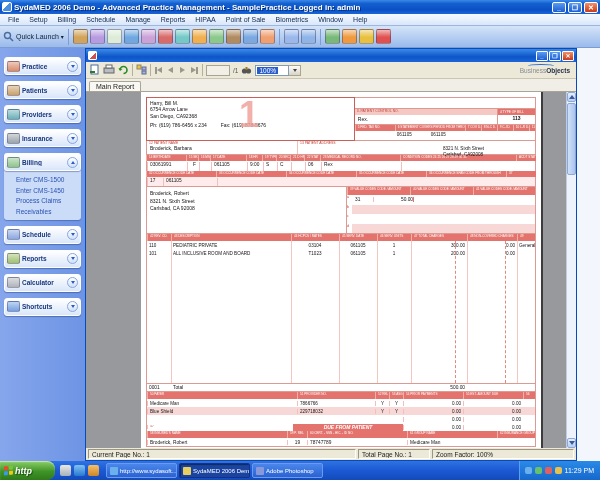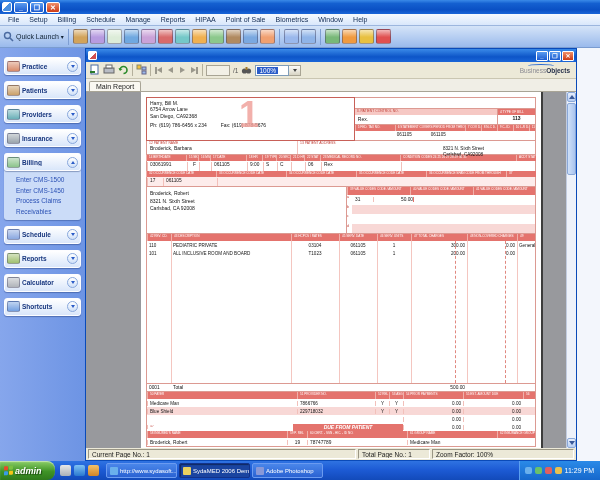--- a/index.html
+++ b/index.html
@@ -154,20 +154,21 @@
 .tray{margin-left:auto;height:19px;background:linear-gradient(#2a8ae8,#1668cc);border-left:1px solid #5aa0f0;display:flex;align-items:center;gap:3px;padding:0 6px 0 5px;}
 .tricon{width:7px;height:7px;border-radius:2px;}
 .time{color:#fff;font-size:7px;}
 .mag{display:inline-block;}
 </style>
 </head>
 <body>
 
 <div class="titlebar">
   <span class="appicon"></span>
+  <span class="title">SydaMED 2006 Demo - Advanced Practice Management - SamplePractice Logged in: admin</span>
   <span class="winbtn bmin">_</span>
   <span class="winbtn bmax">❐</span>
   <span class="winbtn bclose">✕</span>
 </div>
 
 <div class="menubar">
   <span class="menuitem">File</span>
   <span class="menuitem">Setup</span>
   <span class="menuitem">Billing</span>
   <span class="menuitem">Schedule</span>
@@ -659,21 +660,21 @@
 </div>
 
 <div class="taskbar">
   <div class="startbtn">
     <span class="flag">
         <i class="f1"></i>
         <i class="f2"></i>
         <i class="f3"></i>
         <i class="f4"></i>
       </span>
-    <span class="startlabel">admin</span>
+    <span class="startlabel">http</span>
   </div>
   <div class="qlicons">
     <span class="qli" style="background:linear-gradient(#e8e8e8,#a8b0b8);"></span>
     <span class="qli" style="background:linear-gradient(#7ec2f4,#2a78d0);"></span>
     <span class="qli" style="background:linear-gradient(#f4c268,#d08428);"></span>
   </div>
   <div class="taskitem">
     <span class="titask" style="background:#6ab0ec;"></span>
     <span>http://www.sydasoft...</span>
   </div>

